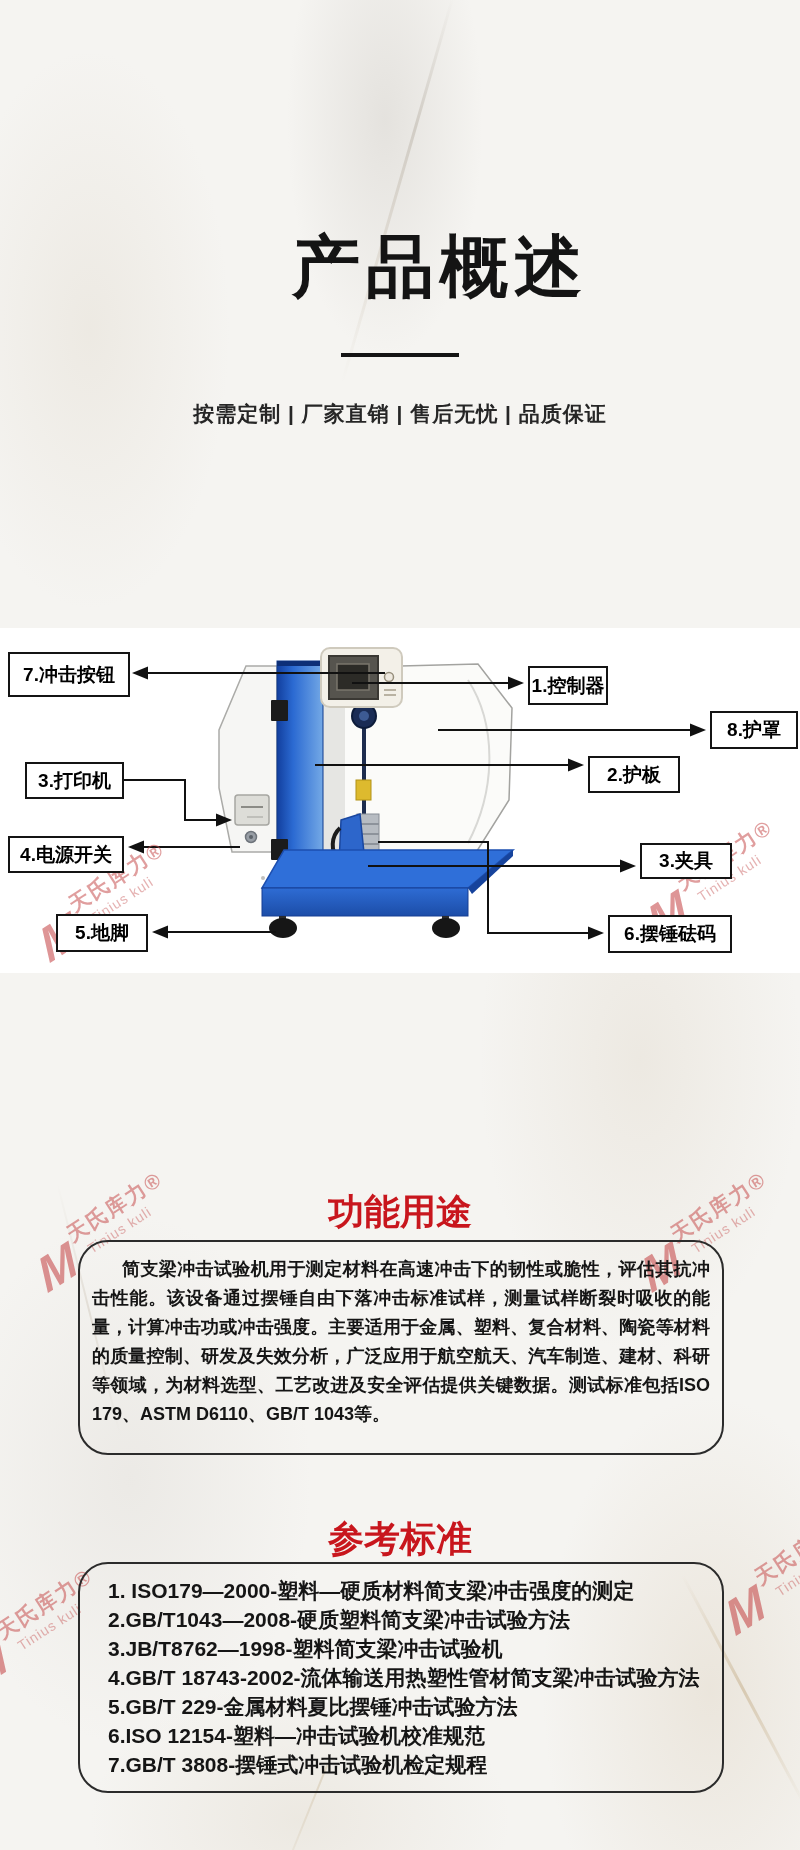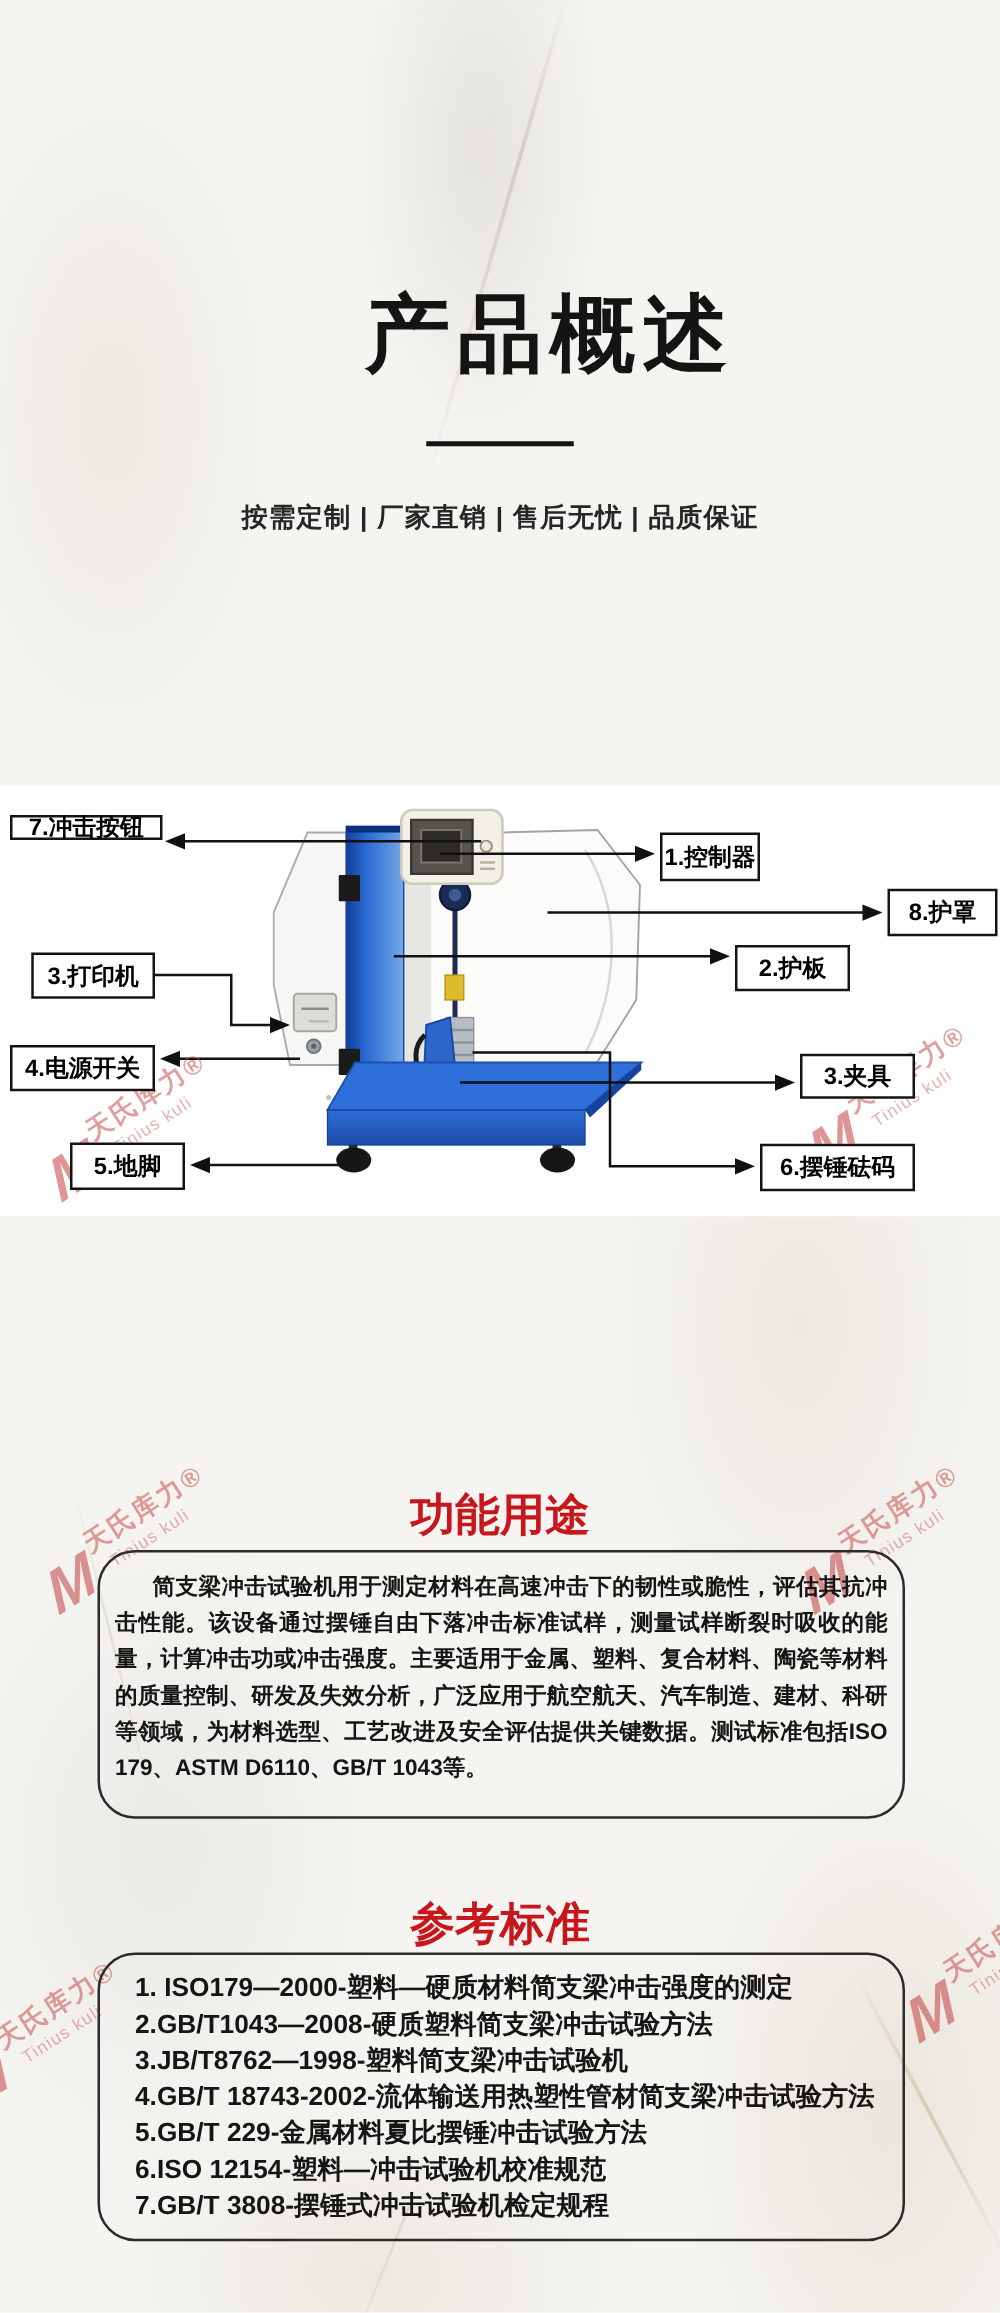--- a/index.html
+++ b/index.html
@@ -187,21 +187,21 @@
           <path d="M128,219 L144,212.5 L144,225.5 Z" stroke="none"></path>
         <line x1="368" y1="238" x2="624" y2="238"></line>
           <path d="M636,238 L620,231.5 L620,244.5 Z" stroke="none"></path>
         <path d="M378,214 L488,214 L488,305 L592,305" fill="none"></path>
           <path d="M604,305 L588,298.5 L588,311.5 Z" stroke="none"></path>
         <line x1="276" y1="304" x2="166" y2="304"></line>
           <path d="M152,304 L168,297.5 L168,310.5 Z" stroke="none"></path>
       </g>
     </svg>
 
-    <div class="callout" style="left:8px;top:24px;width:122px;height:20px;">7.冲击按钮</div>
+    <div class="callout" style="left:8px;top:24px;width:122px;height:45px;">7.冲击按钮</div>
     <div class="callout" style="left:528px;top:38px;width:80px;height:39px;">1.控制器</div>
     <div class="callout" style="left:710px;top:83px;width:88px;height:38px;">8.护罩</div>
     <div class="callout" style="left:25px;top:134px;width:99px;height:37px;">3.打印机</div>
     <div class="callout" style="left:588px;top:128px;width:92px;height:37px;">2.护板</div>
     <div class="callout" style="left:8px;top:208px;width:116px;height:37px;">4.电源开关</div>
     <div class="callout" style="left:640px;top:215px;width:92px;height:36px;">3.夹具</div>
     <div class="callout" style="left:56px;top:286px;width:92px;height:38px;">5.地脚</div>
     <div class="callout" style="left:608px;top:287px;width:124px;height:38px;">6.摆锤砝码</div>
   </div>
 

